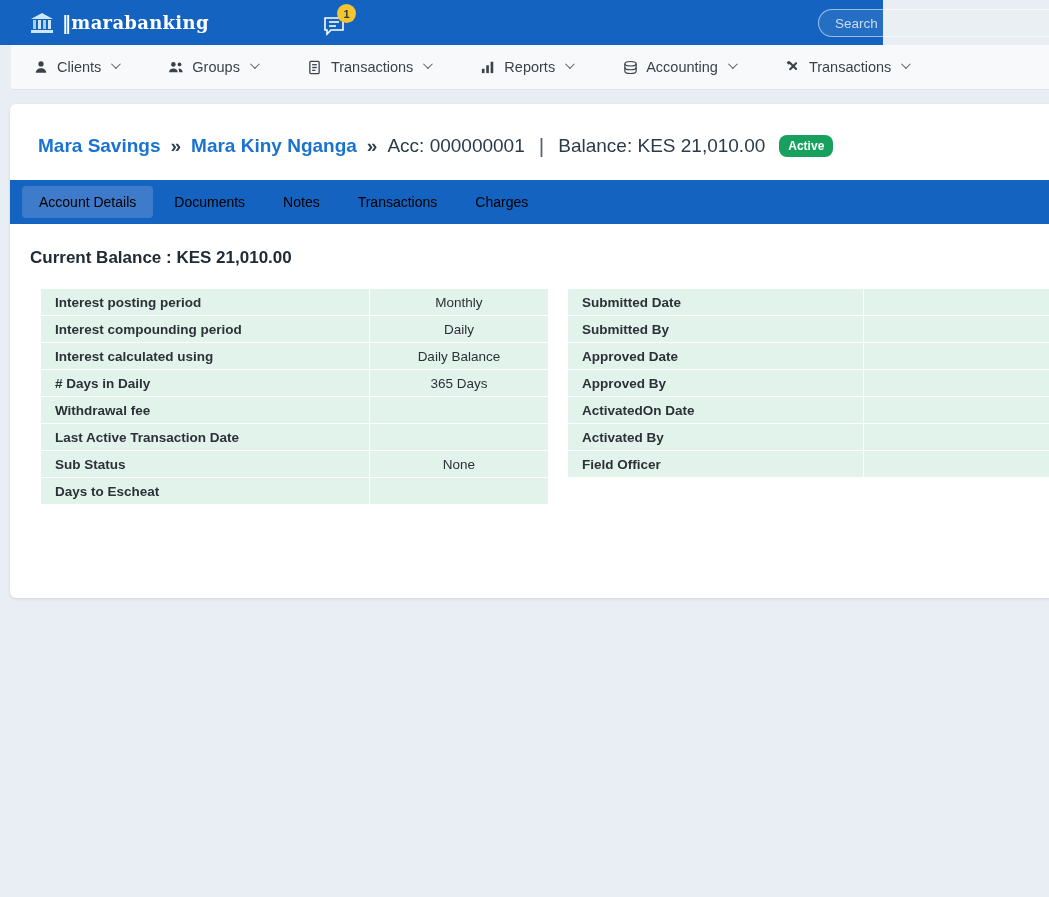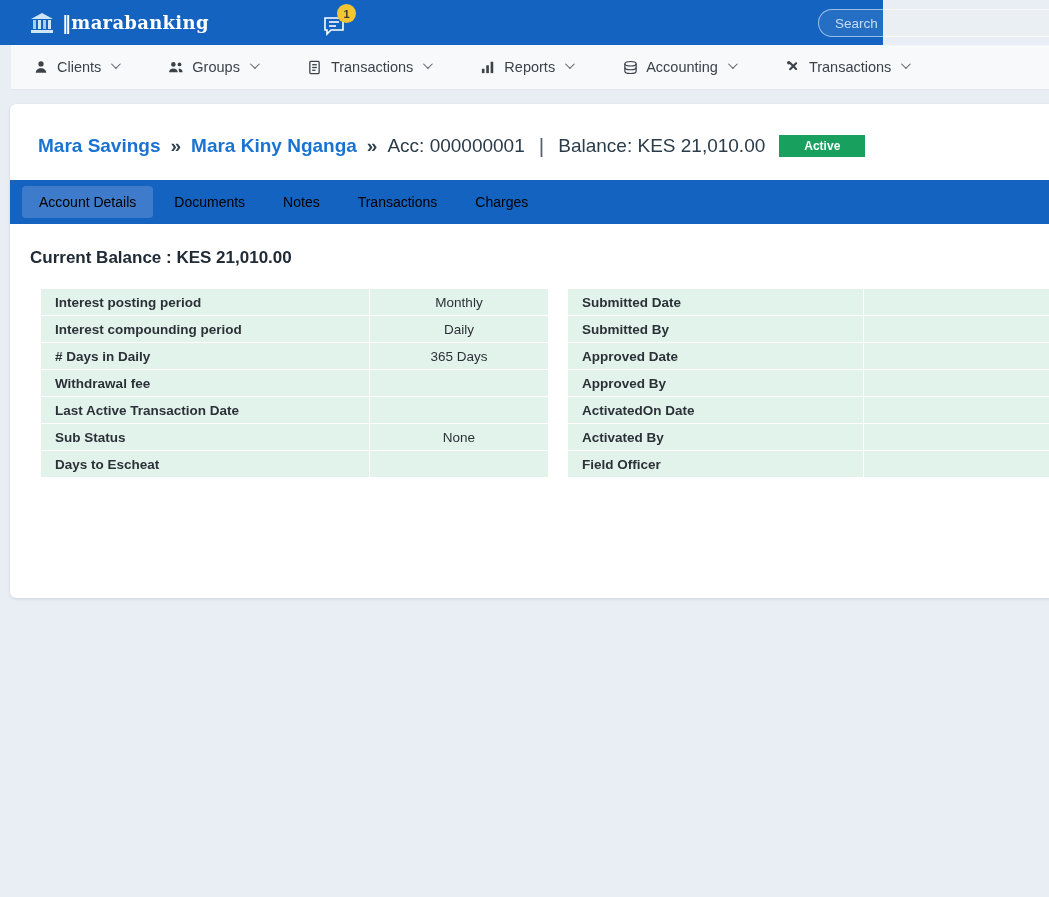--- a/index.html
+++ b/index.html
@@ -60,21 +60,21 @@
   .breadcrumb {
     display:flex; align-items:center; gap:10px; padding:30px 28px 22px 28px;
     font-size:19px; flex-wrap:nowrap; white-space:nowrap;
   }
   .bc-link { color:#1a73d1; font-weight:bold; cursor:pointer; }
   .bc-sep { color:#30414f; font-weight:bold; }
   .bc-dark { color:#2a3b49; font-weight:normal; }
   .bc-pipe { color:#55606a; font-weight:normal; font-size:21px; margin:0 4px; }
   .status-badge {
     background:#18a05f; color:#fff; font-size:12px; font-weight:bold;
-    border-radius:0; padding:4px 25px; margin-left:4px;
+    border-radius:8px; padding:4px 9px; margin-left:4px;
   }
 
   
   .tabbar {
     height:44px; background:#1463c0; display:flex; align-items:center;
     padding-left:12px; gap:4px;
   }
   .tab {
     color:#000000; font-size:14px; padding:8px 17px; border-radius:4px; cursor:pointer;
   }
@@ -236,20 +236,24 @@
       <tbody>
       <tr>
         <td class="k">Interest posting period</td>
         <td class="v">Monthly</td>
       </tr>
       <tr>
         <td class="k">Interest compounding period</td>
         <td class="v">Daily</td>
       </tr>
       <tr>
+        <td class="k">Interest calculated using</td>
+        <td class="v">Daily Balance</td>
+      </tr>
+      <tr>
         <td class="k"># Days in Daily</td>
         <td class="v">365 Days</td>
       </tr>
       <tr>
         <td class="k">Withdrawal fee</td>
         <td class="v"></td>
       </tr>
       <tr>
         <td class="k">Last Active Transaction Date</td>
         <td class="v"></td>

